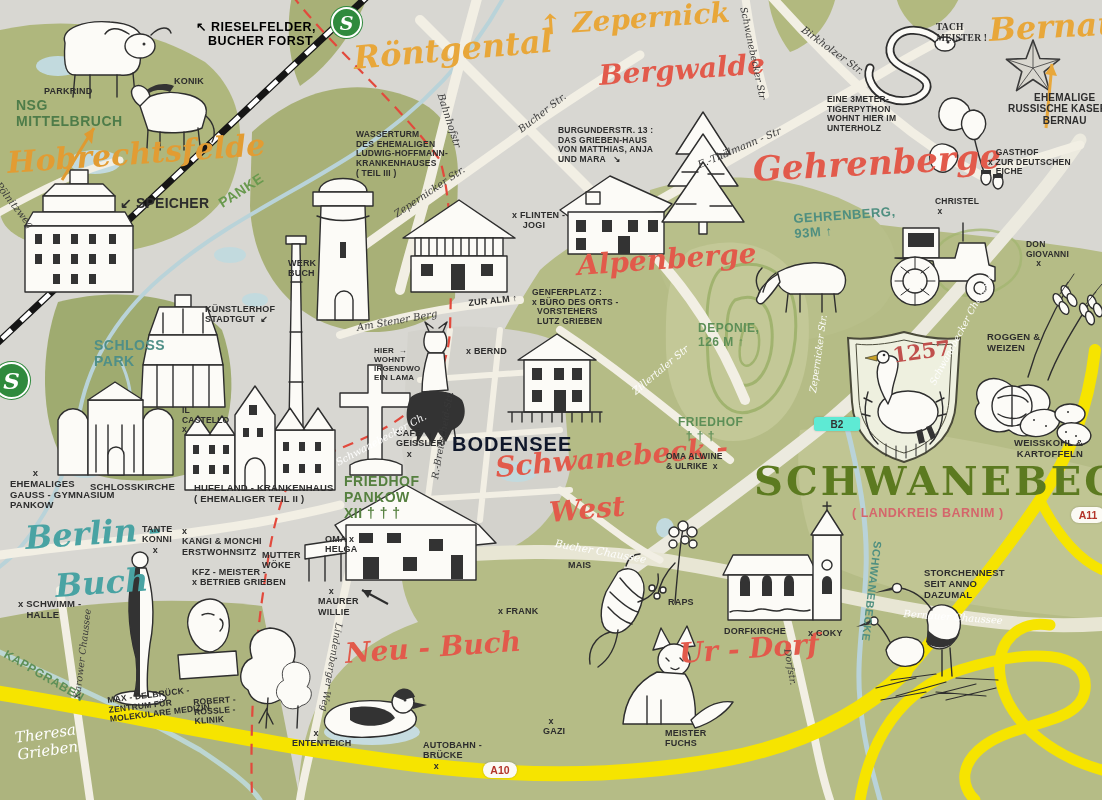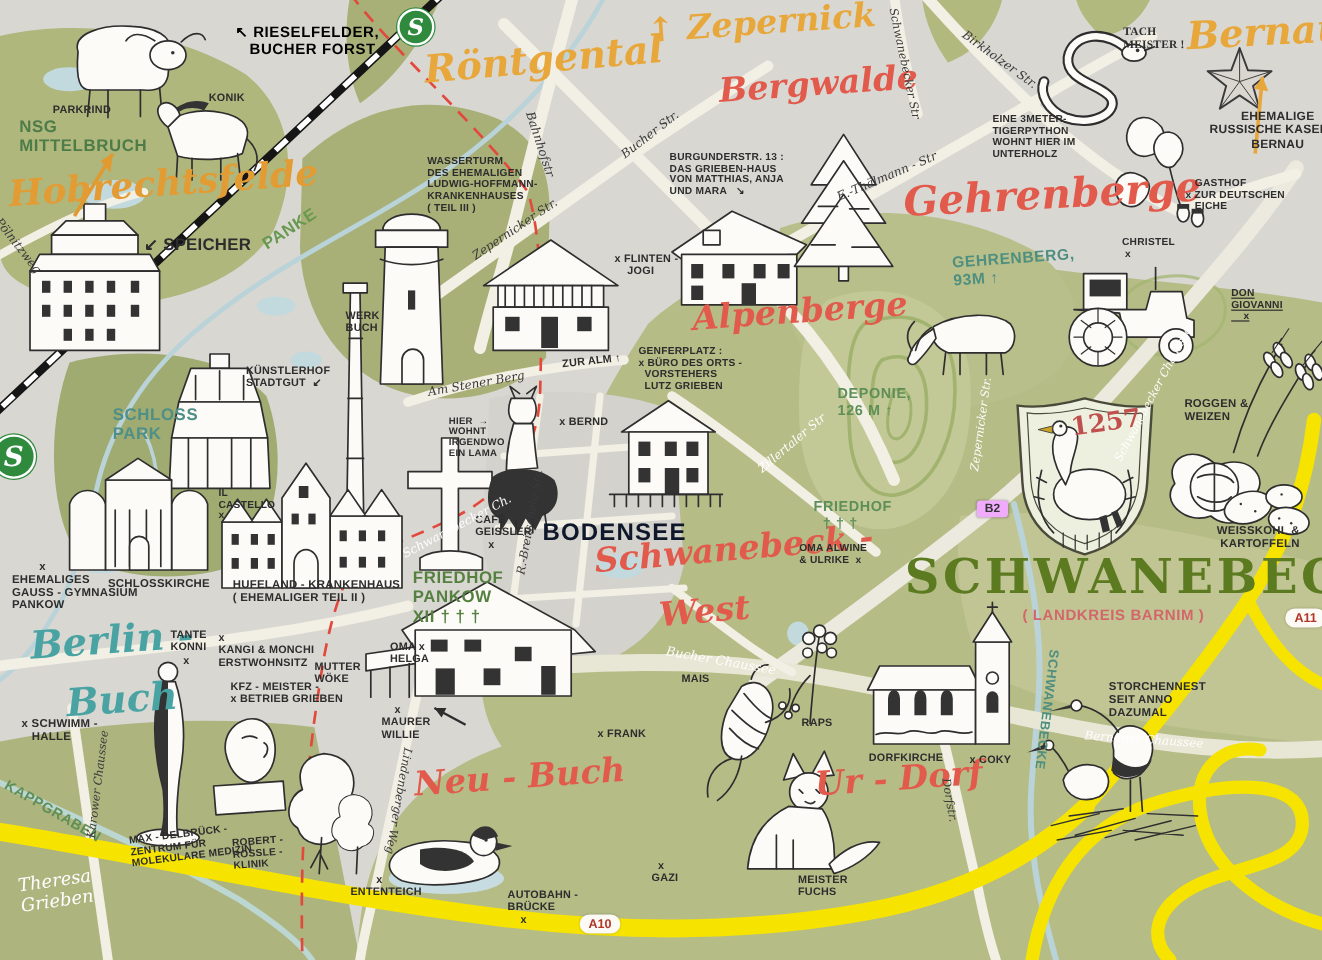--- a/index.html
+++ b/index.html
@@ -10,21 +10,21 @@
   .script{font-family:"DejaVu Serif",serif;font-style:italic;font-weight:700}
   .title{font-family:"DejaVu Serif",serif;font-weight:700}
   .caps{font-weight:700;letter-spacing:.5px}
   .hand{font-weight:700;color:#2d2d2d;letter-spacing:.2px}
   .street{font-family:"DejaVu Serif",serif;font-style:italic;color:#3a3a3a}
   .streetw{font-family:"DejaVu Serif",serif;font-style:italic;color:#ffffff;opacity:.96}
   .sig{font-family:"DejaVu Serif",serif;font-style:italic;color:#fff}
   .badge{position:absolute;z-index:6;display:flex;align-items:center;justify-content:center;font-weight:700}
   .badge-sbahn{width:27px;height:27px;border-radius:50%;background:#2f8a3d;color:#fff;border:2px solid #fff;box-shadow:0 0 0 1px #2f8a3d;font-family:"DejaVu Serif",serif;font-size:19px;font-style:italic}
   .badge-sbahn.big{width:33px;height:33px;font-size:23px}
-  .badge-road{min-width:22px;height:14px;background:#f0abfc;color:#333;border-radius:3px;font-size:10px;padding:0 2px;box-shadow:0 0 2px rgba(0,0,0,.25)}
+  .badge-road{min-width:22px;height:14px;background:#5eead4;color:#333;border-radius:3px;font-size:10px;padding:0 12px;box-shadow:0 0 2px rgba(0,0,0,.25)}
   .badge-autobahn{min-width:28px;height:16px;background:#fbfaf4;color:#b3342a;border-radius:8px;font-size:10.5px;padding:0 3px;box-shadow:0 0 2px rgba(0,0,0,.25)}
   
   .sk{stroke:#2e2e2e;fill:#fcfbf7;stroke-width:1.4;stroke-linejoin:round;stroke-linecap:round}
   .sn{stroke:#2e2e2e;fill:none;stroke-width:1.4;stroke-linejoin:round;stroke-linecap:round}
   .dk{fill:#333;stroke:none}
   .rd{stroke:#f2efe4;fill:none;stroke-linecap:round}
   .rv{stroke:#b9d3d9;fill:none;stroke-linecap:round}
 </style>
 </head>
 <body>
@@ -538,21 +538,21 @@
 WOHNT HIER IM
 UNTERHOLZ</div>
       <div class="lbl hand" style="left: 1008px; top: 92px; font-size: 10px; text-align: center;">EHEMALIGE
 RUSSISCHE KASERNE
 BERNAU</div>
       <div class="lbl hand" style="left: 988px; top: 148px; font-size: 8.5px;">   GASTHOF
 x ZUR DEUTSCHEN
    EICHE</div>
       <div class="lbl hand" style="left: 935px; top: 197px; font-size: 8.5px;">CHRISTEL
  x</div>
-      <div class="lbl hand" style="left: 1026px; top: 240px; font-size: 8.5px; text-decoration: underline;">DON
+      <div class="lbl hand" style="left: 1026px; top: 240px; font-size: 8.5px;">DON
 GIOVANNI
     x</div>
       <div class="lbl hand" style="left: 987px; top: 332px; font-size: 9.5px;">ROGGEN &amp;
 WEIZEN</div>
       <div class="lbl hand" style="left: 1014px; top: 438px; font-size: 9.5px;">WEISSKOHL &amp;
  KARTOFFELN</div>
       <div class="lbl hand" style="left: 182px; top: 406px; font-size: 8.5px;">IL
 CASTELLO
 x</div>
       <div class="lbl hand" style="left: 90px; top: 482px; font-size: 9.5px;">SCHLOSSKIRCHE</div>

